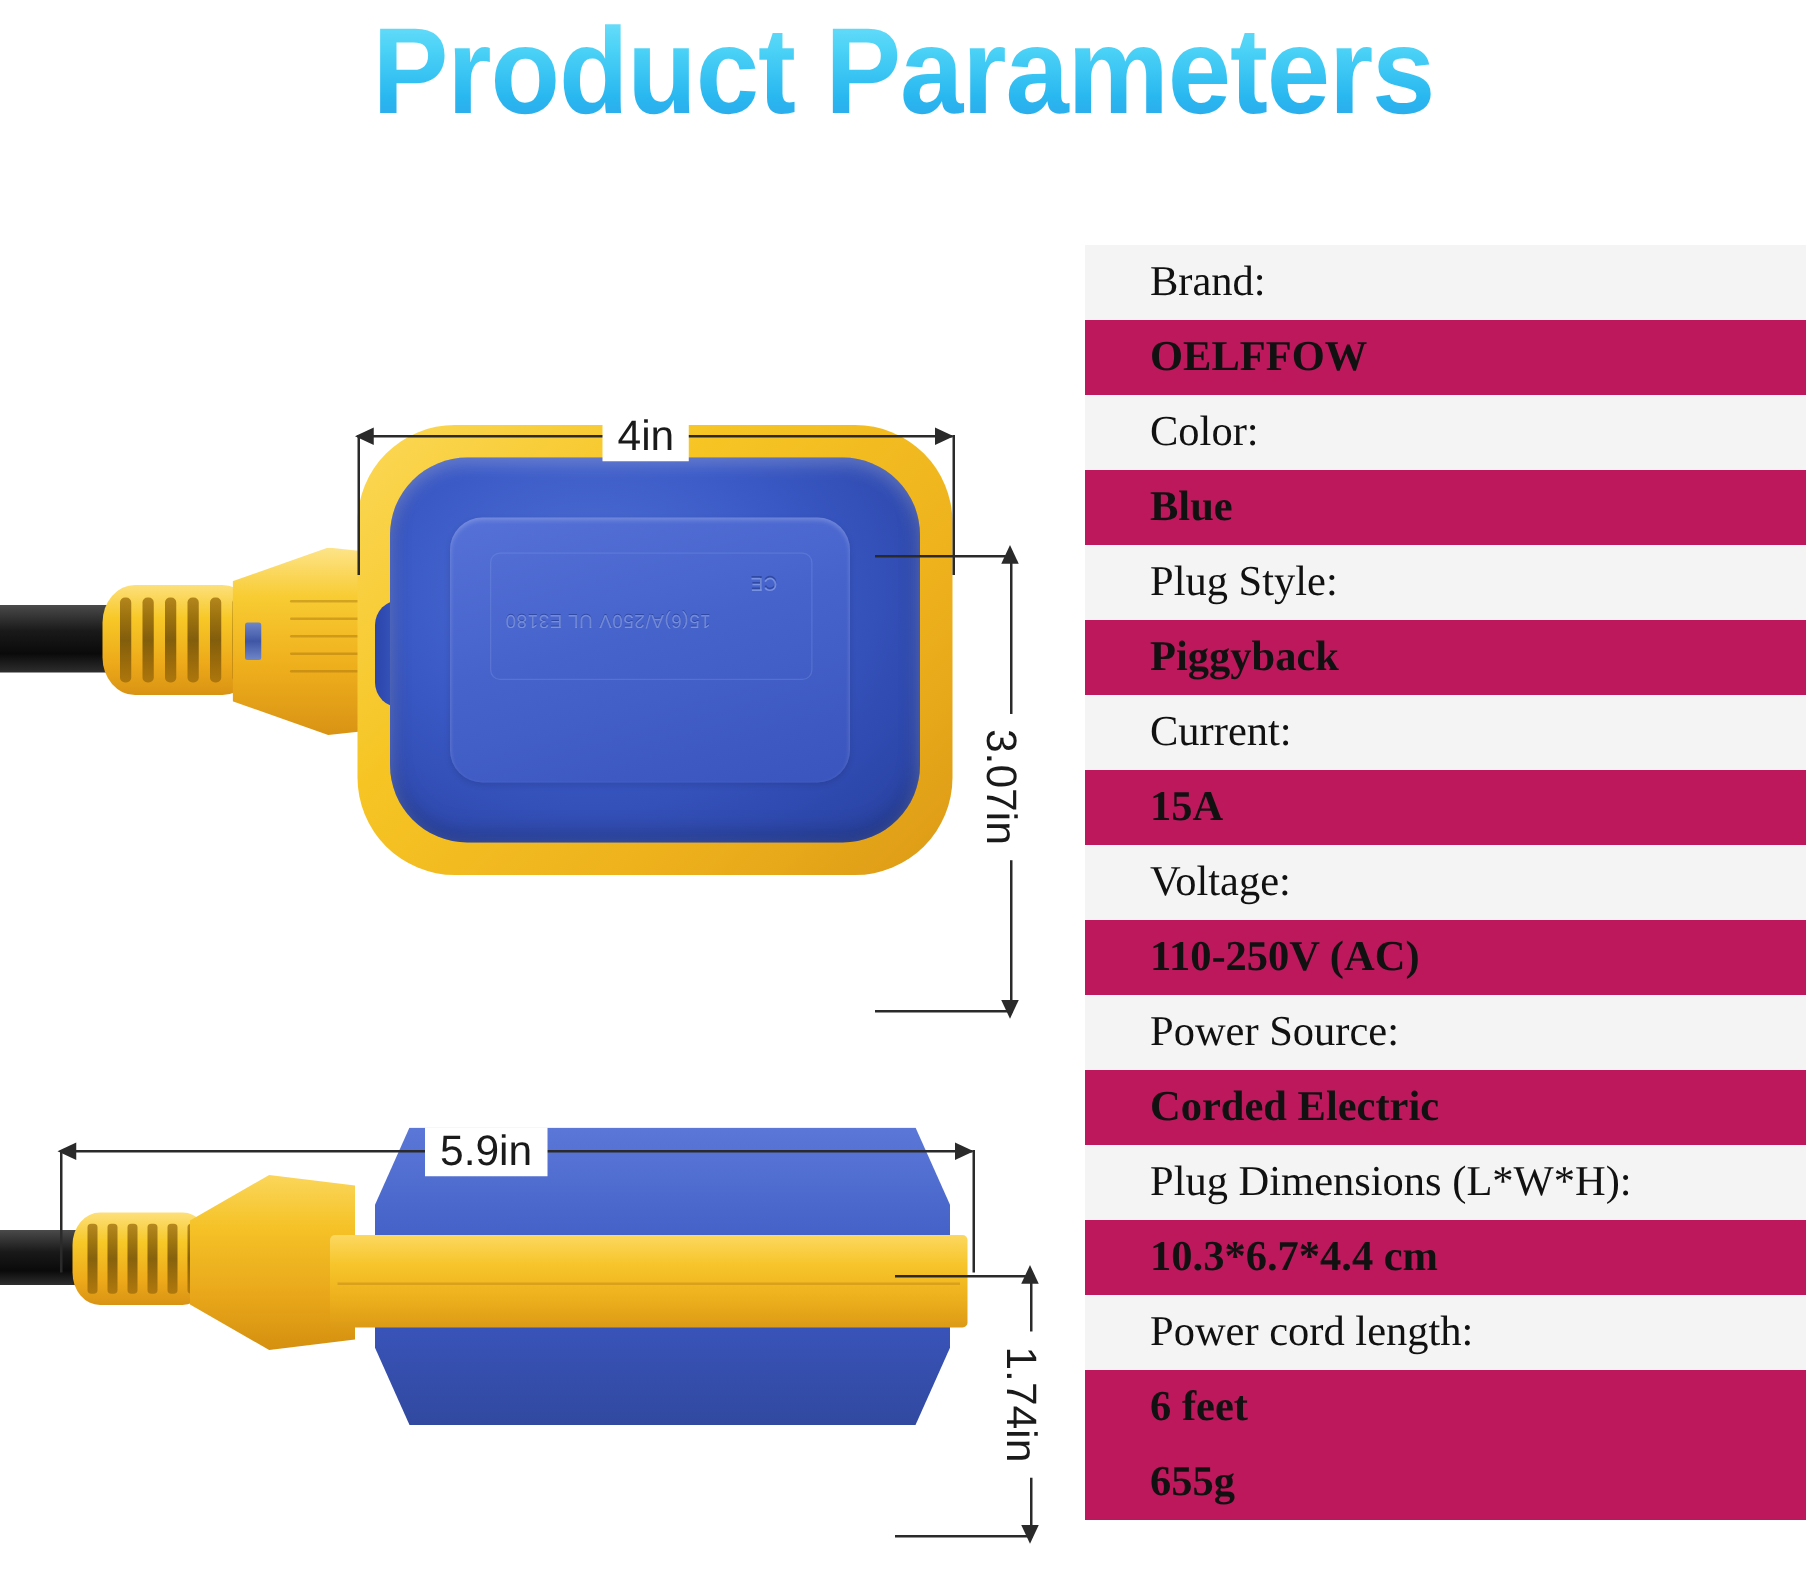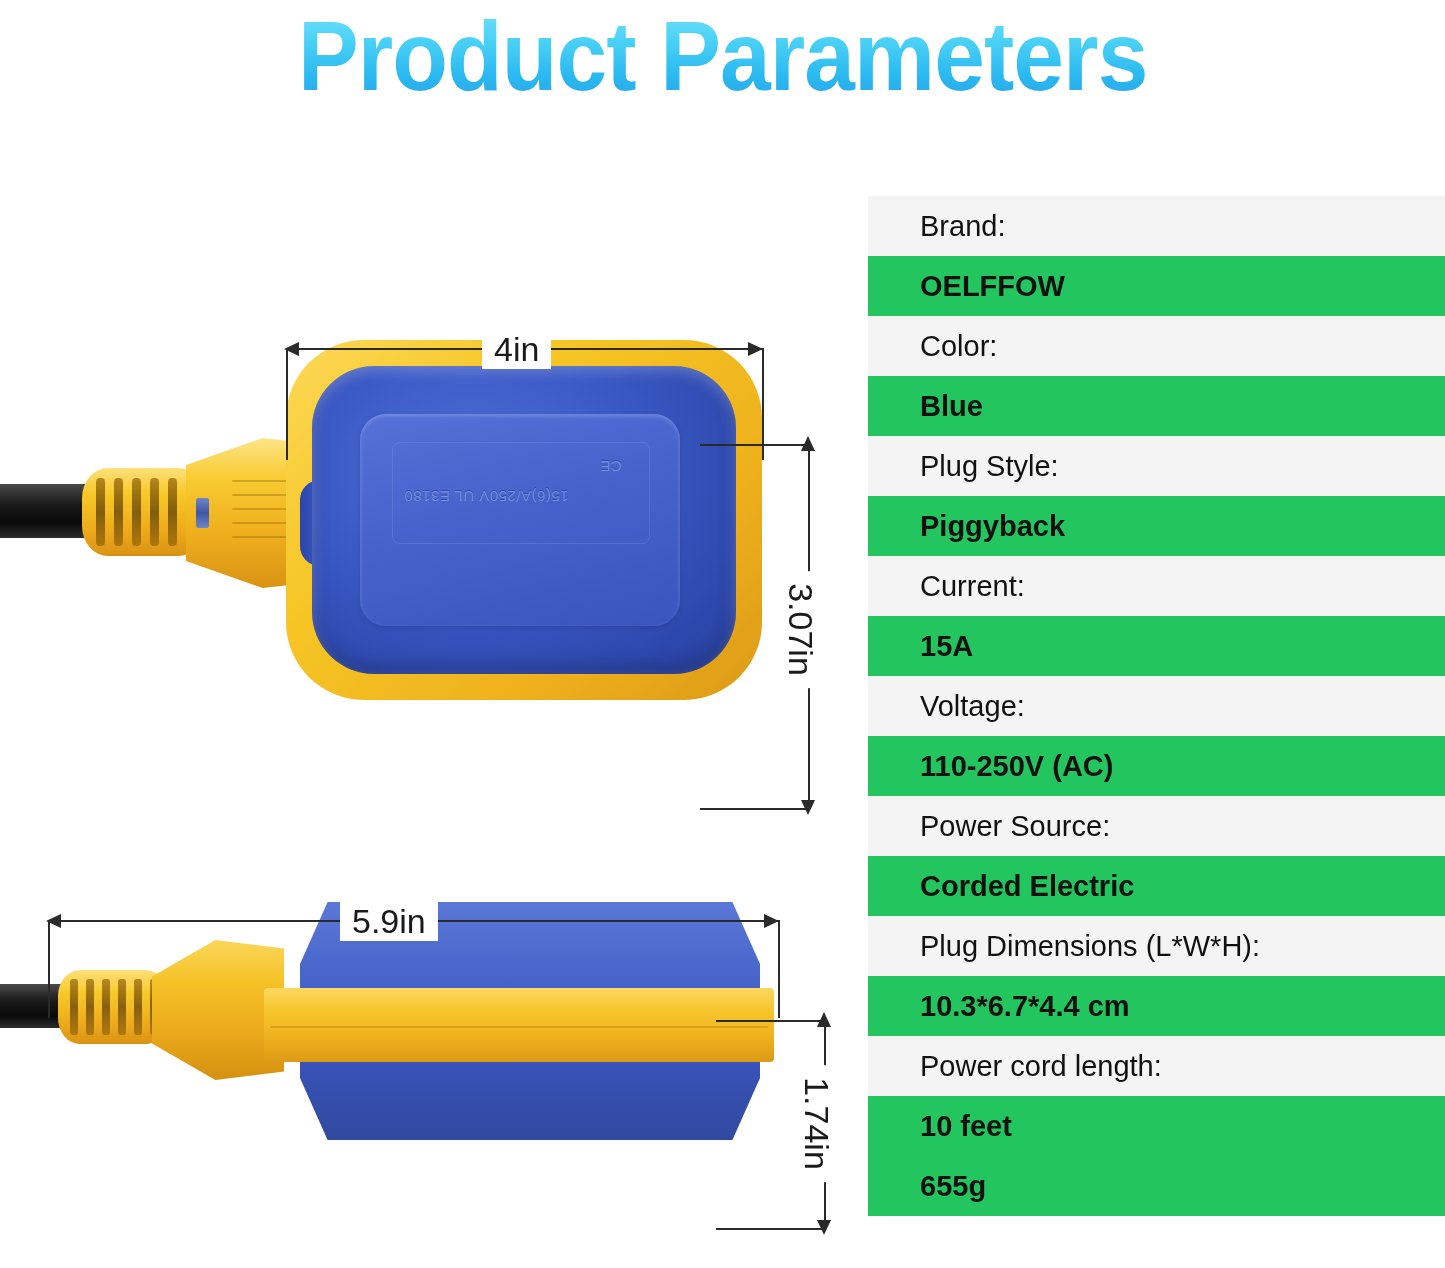--- a/index.html
+++ b/index.html
@@ -171,26 +171,27 @@
   .spec{
     position:absolute;left:868px;top:196px;width:577px;
   }
   .spec-row{
     height:60px;
     display:flex;align-items:center;
     padding-left:52px;
     box-sizing:border-box;
   }
   .spec-row.label{background:#f4f4f4;}
-  .spec-row.value{background:#22c55e;}
+  .spec-row.value{background:#be185d;}
   .spec-row .txt{
-    font-size:29px;
+    font-size:34px;
     color:#111111;
     line-height:1;
     white-space:nowrap;
+    font-family:Liberation Serif, serif;
   }
   .spec-row.label .txt{font-weight:normal;}
   .spec-row.value .txt{font-weight:bold;}
 </style>
 </head>
 <body>
 
 <div class="title-wrap">
   <div class="title">Product Parameters</div>
 </div>
@@ -318,19 +319,19 @@
       <span class="txt">Plug Dimensions (L*W*H):</span>
     </div>
   <div class="spec-row value">
       <span class="txt">10.3*6.7*4.4 cm</span>
     </div>
 
   <div class="spec-row label">
       <span class="txt">Power cord length:</span>
     </div>
   <div class="spec-row value">
-      <span class="txt">10 feet</span>
+      <span class="txt">6 feet</span>
     </div>
 
   <div class="spec-row value">
       <span class="txt">655g</span>
     </div>
 </div>
 
 </body></html>

